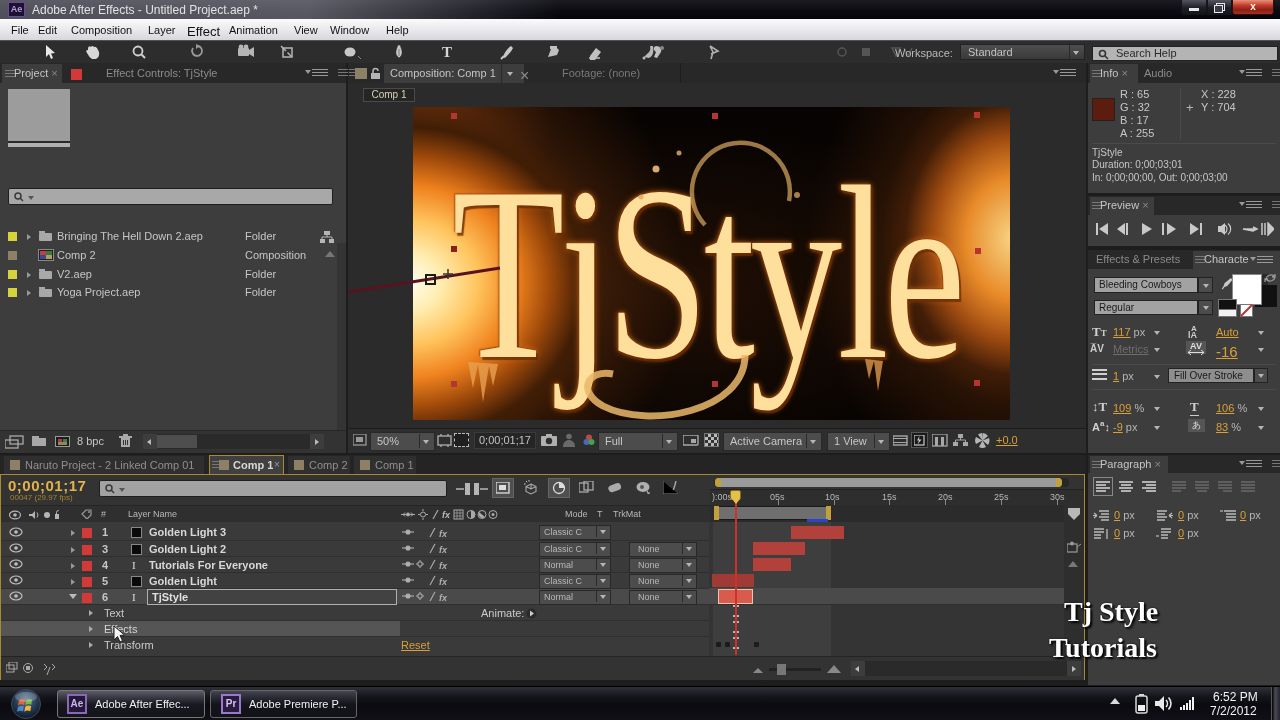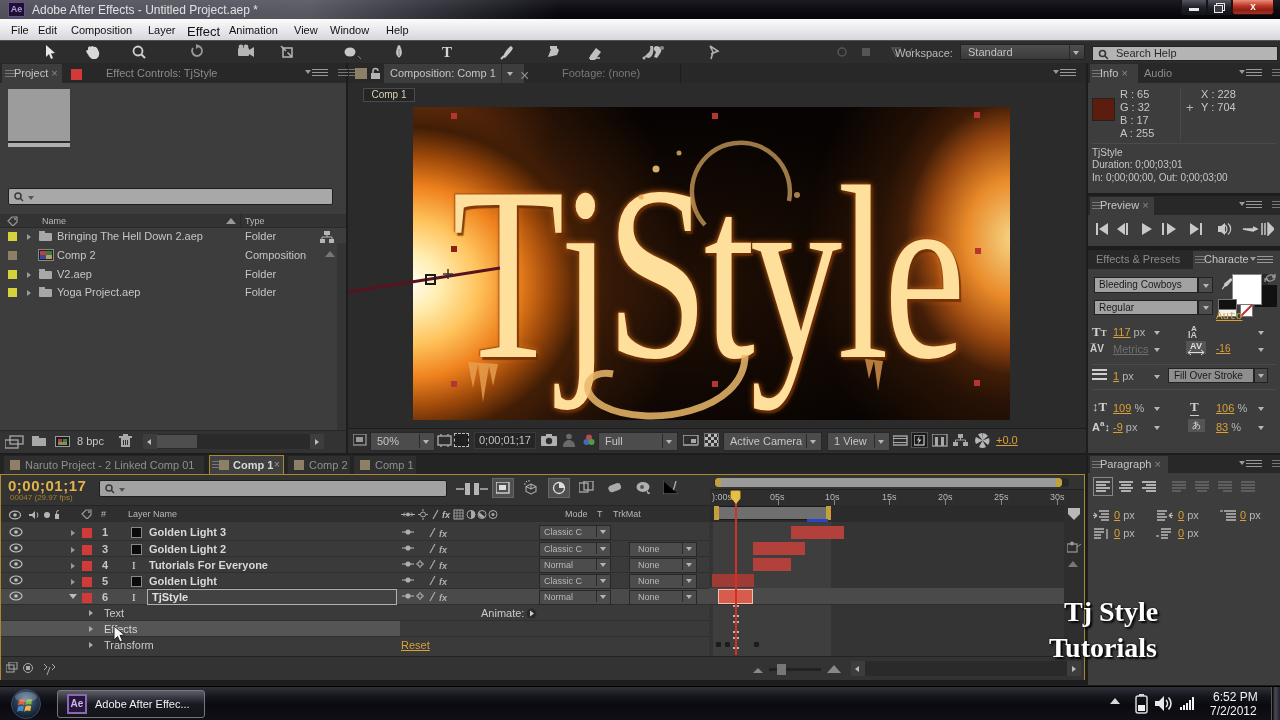--- a/index.html
+++ b/index.html
@@ -116,30 +116,20 @@
   <div class="a" style="left:8px;top:6px;width:62px;height:52px;background:#9c9c9c;border-bottom:2px solid #2a2a2a;"></div>
   <div class="a" style="left:8px;top:60px;width:62px;height:4px;background:#b0b0b0;"></div>
   <div class="a" style="left:8px;top:105px;width:325px;height:17px;background:#a8a8a8;border:1px solid #1f1f1f;border-radius:2px;box-sizing:border-box;">
     <svg class="a" style="left:5px;top:3px;" width="11" height="11">
         <circle cx="4" cy="4" r="3" fill="none" stroke="#3a3a3a" stroke-width="1.5"></circle>
         <line x1="6.3" y1="6.3" x2="9" y2="9" stroke="#3a3a3a" stroke-width="1.5"></line>
       </svg>
     <div class="tri-d a" style="left:19px;top:7px;border-top-color:#555;"></div>
     </div>
 
-  <div class="a" style="left:0;top:131px;width:346px;height:13px;background:#333333;border-bottom:1px solid #2a2a2a;">
-    <svg class="a" style="left:7px;top:2px;" width="12" height="10">
-        <path d="M1 5 l4-4 h5 v5 l-4 4 z" fill="none" stroke="#999" stroke-width="1.2"></path>
-        <circle cx="8" cy="3" r="1" fill="#999"></circle>
-      </svg>
-    <div class="a t9" style="left:42px;top:2px;">Name</div>
-    <div class="a" style="left:226px;top:4px;width:0;height:0;border-left:5px solid transparent;border-right:5px solid transparent;border-bottom:6px solid #999;"></div>
-    <div class="a" style="left:240px;top:0;width:1px;height:13px;background:#2a2a2a;"></div>
-    <div class="a t9" style="left:245px;top:2px;">Type</div>
-  </div>
 
   <div class="a" style="left:8px;top:149px;width:9px;height:9px;background:#d6d23b;"></div>
   <div class="tri-r a" style="left:27px;top:151px;"></div>
   <div class="a" style="left:39px;top:150px;width:13px;height:8px;background:#a8a8a8;border-radius:1px;"></div>
     <div class="a" style="left:39px;top:148px;width:6px;height:2px;background:#a8a8a8;"></div>
   <div class="a t" style="left:57px;top:147px;">Bringing The Hell Down 2.aep</div>
   <div class="a t" style="left:245px;top:147px;">Folder</div>
   <svg class="a" style="left:320px;top:148px;" width="14" height="13">
       <rect x="4" y="0" width="6" height="4" fill="#b5b5b5"></rect>
       <rect x="0" y="8" width="5" height="4" fill="#b5b5b5"></rect>
@@ -417,32 +407,32 @@
       <line x1="1" y1="12" x2="12" y2="1" stroke="#c03030" stroke-width="2"></line>
     </svg>
 
   <div class="a" style="left:4px;top:55px;color:#d0d0d0;font-family:'Liberation Serif',serif;font-weight:bold;font-size:13px;">T<span style="font-size:9px;">T</span></div>
   <div class="a or" style="left:25px;top:57px;font-size:11px;"><u>117</u> <span style="color:#b5b5b5;">px</span></div>
   <div class="tri-d a" style="left:66px;top:62px;"></div>
   <svg class="a" style="left:100px;top:54px;" width="16" height="16">
       <text x="3" y="8" font-size="8" fill="#ccc" font-weight="bold">A</text>
       <text x="0" y="15" font-size="9" fill="#ccc" font-weight="bold">lA</text>
     </svg>
-  <div class="a or" style="left:128px;top:41px;font-size:11px;font-family:Liberation Mono, monospace;"><u>Auto</u></div>
+  <div class="a or" style="left:128px;top:57px;font-size:11px;"><u>Auto</u></div>
   <div class="tri-d a" style="left:170px;top:62px;"></div>
   <svg class="a" style="left:2px;top:72px;" width="20" height="14">
       <text x="0" y="11" font-size="10" fill="#ccc" font-weight="bold">A̅V</text>
     </svg>
   <div class="a" style="left:25px;top:74px;font-size:11px;color:#6e6e6e;"><u>Metrics</u></div>
   <div class="tri-d a" style="left:66px;top:79px;"></div>
   <div class="a" style="left:98px;top:72px;width:20px;height:13px;background:#555;color:#ddd;font-size:9px;font-weight:bold;text-align:center;">AV<br></div>
   <svg class="a" style="left:98px;top:80px;" width="20" height="7">
       <path d="M2 3.5 h16 M2 3.5 l3-2.5 M2 3.5 l3 2.5 M18 3.5 l-3-2.5 M18 3.5 l-3 2.5" stroke="#ddd" stroke-width="1"></path>
     </svg>
-  <div class="a or" style="left:128px;top:74px;font-size:10px;"><u>-16</u></div>
+  <div class="a or" style="left:128px;top:74px;font-size:15px;"><u>-16</u></div>
   <div class="tri-d a" style="left:170px;top:79px;"></div>
   <div class="a" style="left:4px;top:95px;width:184px;height:1px;background:#4a4a4a;"></div>
   <div class="a" style="left:4px;top:100px;width:15px;height:11px;background:repeating-linear-gradient(to bottom,#d0d0d0 0 2px,transparent 2px 4.5px);"></div>
   <div class="a or" style="left:25px;top:101px;font-size:11px;"><u>1</u> <span style="color:#b5b5b5;">px</span></div>
   <div class="tri-d a" style="left:66px;top:106px;"></div>
   <div class="a" style="left:80px;top:99px;width:86px;height:15px;background:#8e8e8e;border:1px solid #222;box-sizing:border-box;color:#1a1a1a;font-size:10px;line-height:13px;padding-left:5px;">Fill Over Stroke</div>
   <div class="a" style="left:166px;top:99px;width:14px;height:15px;background:#4c4c4c;border:1px solid #222;box-sizing:border-box;">
       <div class="tri-d a" style="left:3px;top:5px;"></div>
     </div>
   <div class="a" style="left:4px;top:120px;width:184px;height:1px;background:#4a4a4a;"></div>
@@ -895,20 +885,24 @@
         <path d="M16.2 12.3 c2-1.5 4-1.5 6-.5 l-1 5 c-2-1-4-1-6 .5 z" fill="#7ab648"></path>
         <path d="M8 19 c2-1.5 4-1.5 6-.5 l-1 5 c-2-1-4-1-6 .5 z" fill="#4a88c8"></path>
         <path d="M15.2 18.8 c2-1.5 4-1.5 6-.5 l-1 5 c-2-1-4-1-6 .5 z" fill="#f0b53a"></path>
       </g>
     <ellipse cx="16" cy="9" rx="11" ry="5" fill="rgba(255,255,255,.22)"></ellipse>
   </svg>
   <div class="a" style="left:57px;top:3px;width:148px;height:28px;background:linear-gradient(to bottom,rgba(160,160,175,.45),rgba(70,70,85,.25) 50%,rgba(30,30,40,.3));border:1px solid #777;border-radius:3px;box-sizing:border-box;">
     <div class="a" style="left:9px;top:3px;width:20px;height:20px;background:#241836;border:2px solid #8a68b8;box-sizing:border-box;color:#cdb3ef;font-size:10px;font-weight:bold;text-align:center;line-height:16px;">Ae</div>
     <div class="a" style="left:37px;top:7px;color:#f0f0f0;font-size:11px;">Adobe After Effec...</div>
     </div>
+  <div class="a" style="left:210px;top:3px;width:147px;height:28px;background:linear-gradient(to bottom,rgba(130,130,145,.35),rgba(60,60,72,.2) 50%,rgba(25,25,35,.25));border:1px solid #666;border-radius:3px;box-sizing:border-box;">
+    <div class="a" style="left:10px;top:3px;width:20px;height:20px;background:#2a1a3e;border:2px solid #9a7ac8;box-sizing:border-box;color:#d8c2f8;font-size:10px;font-weight:bold;text-align:center;line-height:16px;">Pr</div>
+    <div class="a" style="left:38px;top:7px;color:#f0f0f0;font-size:11px;">Adobe Premiere P...</div>
+    </div>
   <div class="a" style="left:1110px;top:11px;width:0;height:0;border-left:5px solid transparent;border-right:5px solid transparent;border-bottom:6px solid #d8d8d8;"></div>
   <svg class="a" style="left:1135px;top:6px;" width="13" height="21">
       <rect x="1" y="3" width="11" height="17" rx="2" fill="none" stroke="#d8d8d8" stroke-width="1.5"></rect>
       <rect x="4" y="1" width="5" height="2" fill="#d8d8d8"></rect>
       <rect x="3" y="12" width="7" height="6" fill="#f0f0f0"></rect>
     </svg>
   <svg class="a" style="left:1155px;top:8px;" width="20" height="17">
       <path d="M0 6 h4 l5-5 v15 l-5-5 h-4 z" fill="#e8e8e8"></path>
       <path d="M11 5 a5 5 0 0 1 0 7 M13.5 2.5 a8.5 8.5 0 0 1 0 12" stroke="#e8e8e8" stroke-width="1.6" fill="none"></path>
     </svg>

